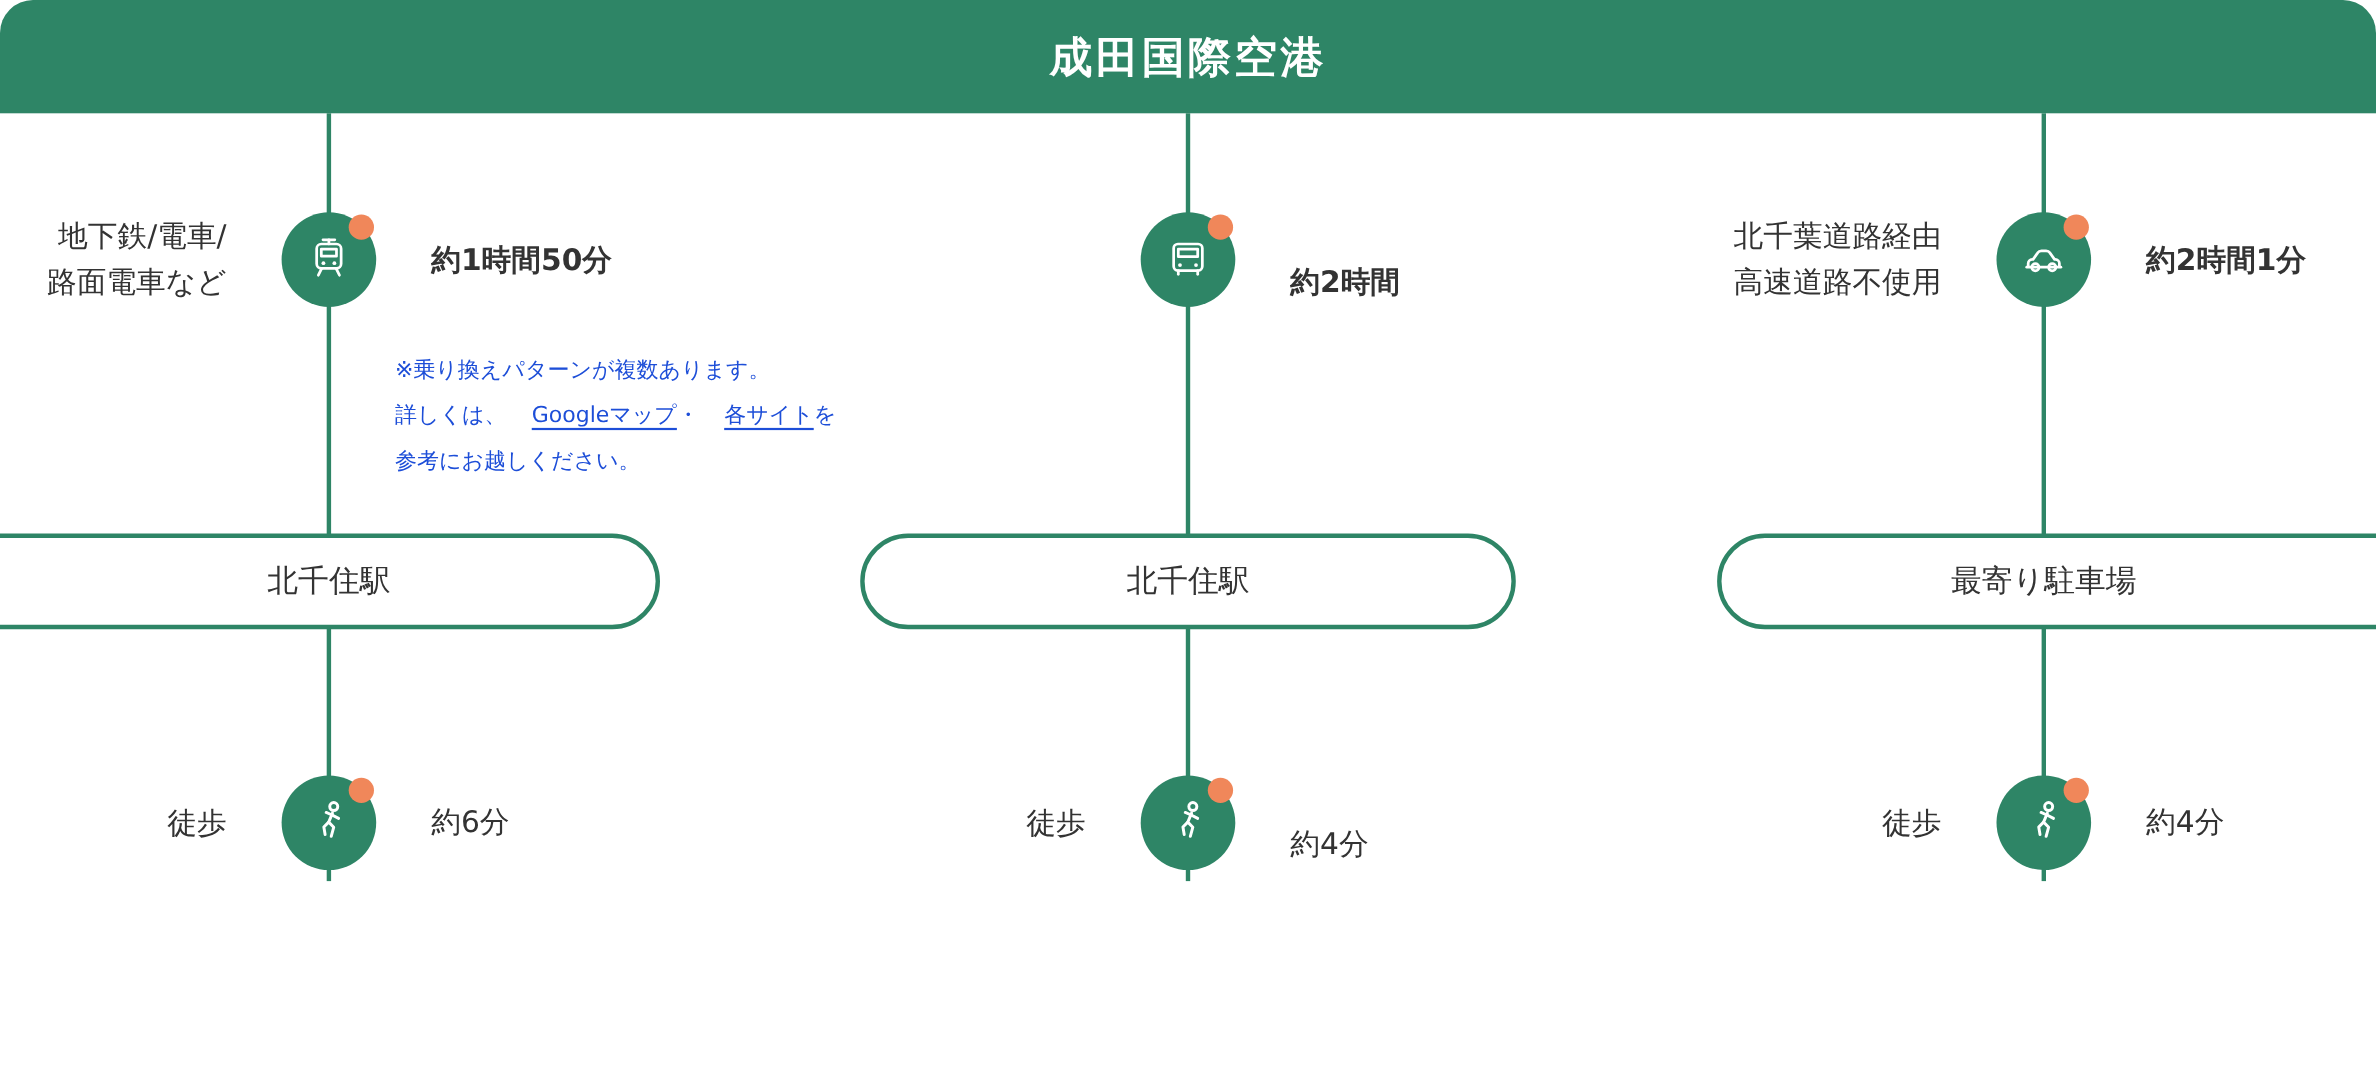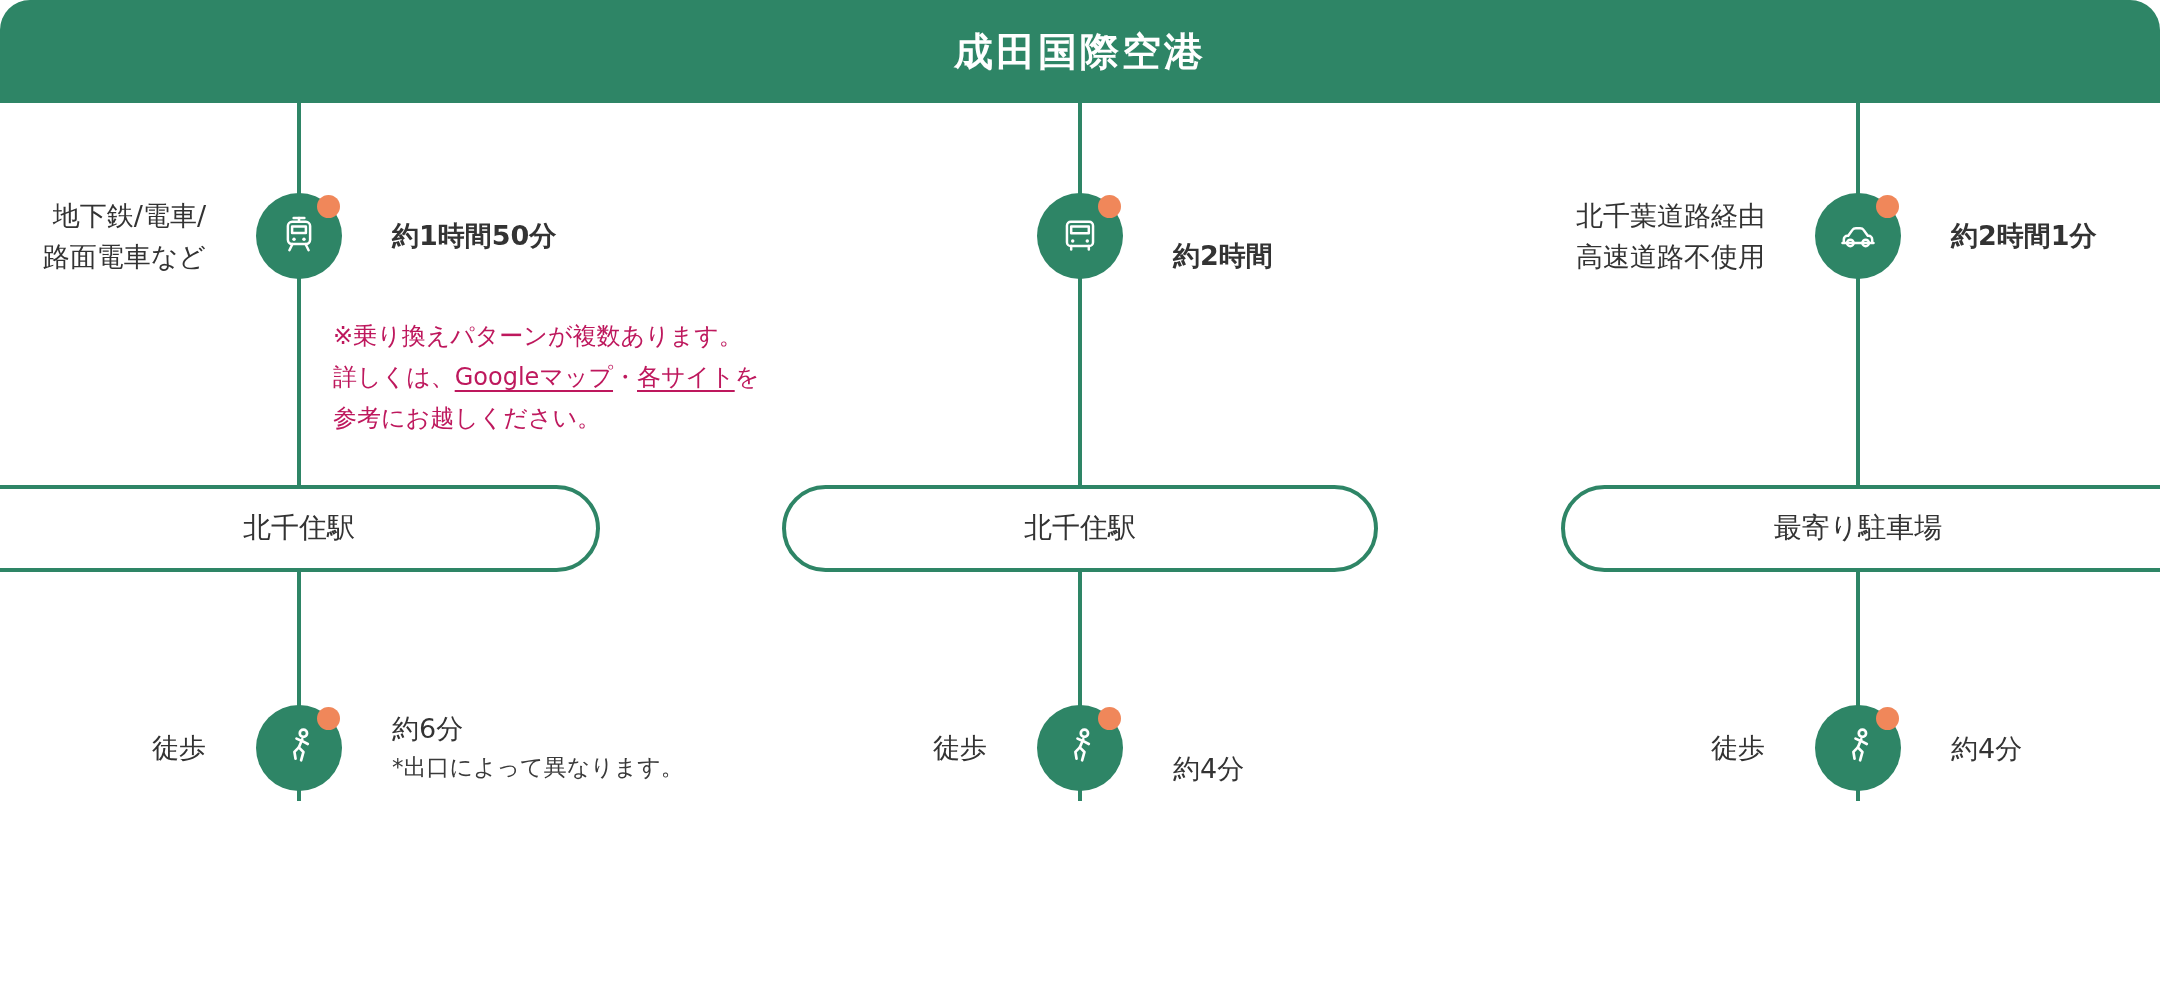--- a/index.html
+++ b/index.html
@@ -48,24 +48,24 @@
   }
   .m1{right:1954px;} .m2{right:1173px;} .m3{right:395px;}
 
   .duration{
     position:absolute;top:236px;transform:translateY(-50%);
     font-size:27px;white-space:nowrap;font-weight:bold;
   }
   .t1{left:392px;} .t2{left:1173px;margin-top:20px;} .t3{left:1951px;}
 
   .transfer-note{
-    position:absolute;left:333px;top:316px;
-    font-size:24px;line-height:41px;color:#be185d;white-space:nowrap;
-  }
-  .u{text-decoration:underline;text-underline-offset:5px;cursor:pointer;}
+    position:absolute;left:359px;top:316px;
+    font-size:20px;line-height:41px;color:#1d4ed8;white-space:nowrap;
+  }
+  .u{text-decoration:underline;text-underline-offset:5px;cursor:pointer;margin-left:23px;}
 
   .station-box{
     position:absolute;top:485px;height:87px;box-sizing:border-box;
     background:#ffffff;border:4px solid var(--green);border-radius:46px;
   }
   .b1{left:-50px;width:650px;}
   .b2{left:782px;width:596px;}
   .b3{left:1561px;width:649px;}
   .station-label{
     position:absolute;top:528px;transform:translate(-50%,-50%);
@@ -174,21 +174,20 @@
         <path d="M13.7 7.4 11.9 11.7 14.3 14.1 13.1 18.4"></path>
         <path d="M11.9 11.7 9.6 14 10.2 17.6"></path>
         <path d="M13.5 8.3 16.6 9.9"></path>
         <path d="M13.5 8.3 10.7 7.1"></path>
       </g>
     </svg>
     <span class="dot"></span>
   </div>
   <div class="walk-duration t1">
     <div>約6分</div>
-    <div class="walk-note">*出口によって異なります。</div>
   </div>
 
   <div class="walk-label w2">徒歩</div>
   <div class="circle-icon row2 c2">
     <svg width="46" height="46" viewBox="0 0 24 24">
       <g fill="none" stroke="#ffffff" stroke-width="1.4" stroke-linecap="round" stroke-linejoin="round">
         <circle cx="14.3" cy="4.3" r="1.9"></circle>
         <path d="M13.7 7.4 11.9 11.7 14.3 14.1 13.1 18.4"></path>
         <path d="M11.9 11.7 9.6 14 10.2 17.6"></path>
         <path d="M13.5 8.3 16.6 9.9"></path>

